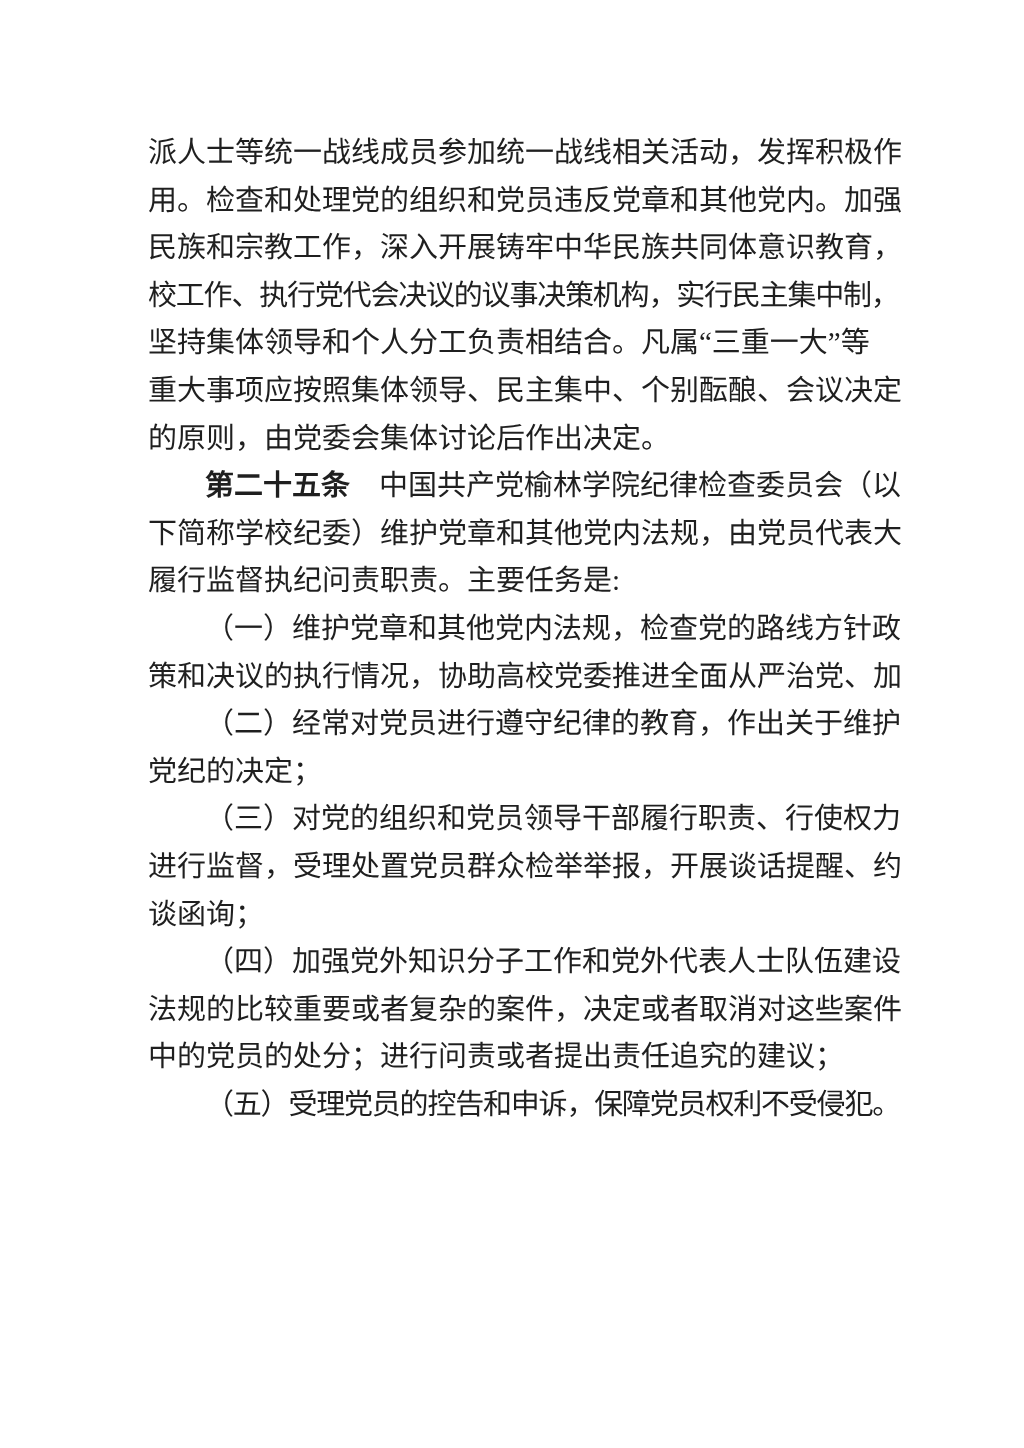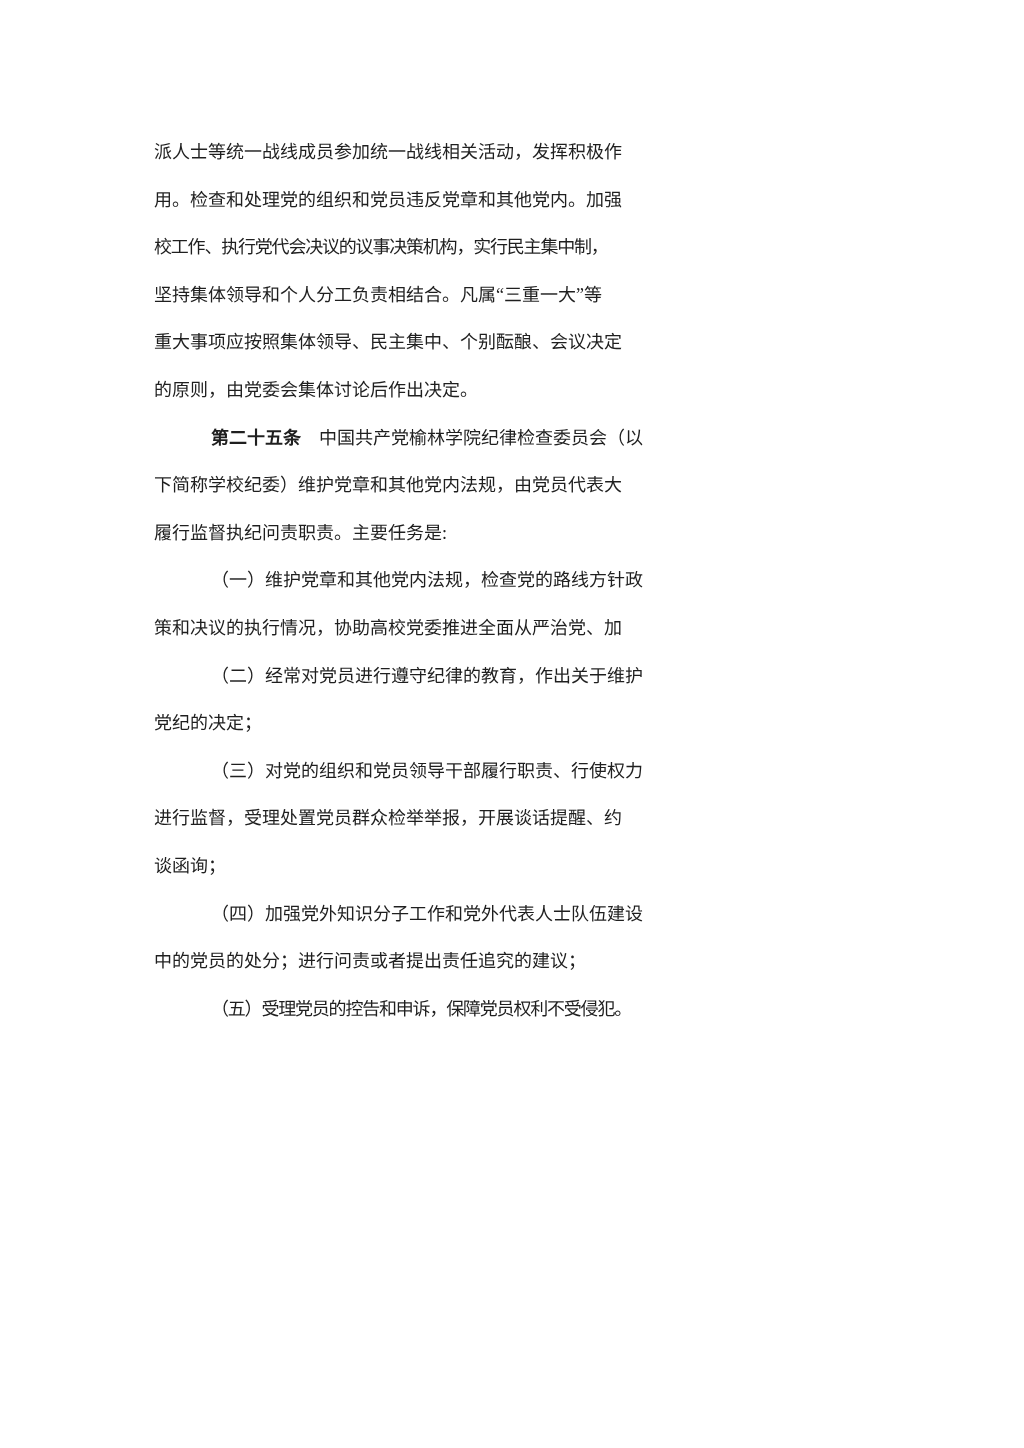--- a/index.html
+++ b/index.html
@@ -10,24 +10,24 @@
   .page {
     position: relative;
     width: 1024px;
     height: 1448px;
     background: #ffffff;
     overflow: hidden;
     font-family: "Liberation Serif", "DejaVu Serif", serif;
   }
   .text-block {
     position: absolute;
-    left: 154px;
+    left: 148px;
     top: 129px;
     width: 740px;
-    font-size: 18px;
+    font-size: 29px;
     line-height: 47.6px;
     color: #1f1f1f;
   }
   .line {
     white-space: nowrap;
     height: 47.6px;
   }
   .line.indent {
     padding-left: 57px; 
   }
@@ -38,31 +38,33 @@
     font-weight: 700;
   }
 </style>
 </head>
 <body>
 
 <div class="page" style="background: rgb(255, 255, 255);">
   <div class="text-block" id="text-block" style="color: rgb(31, 31, 31);">
       <div class="line"><span>派人士等统一战线成员参加统一战线相关活动，发挥积极作</span></div>
       <div class="line"><span>用。检查和处理党的组织和党员违反党章和其他党内。加强</span></div>
+      <div class="line"><span>民族和宗教工作，深入开展铸牢中华民族共同体意识教育，</span></div>
       <div class="line tight"><span>校工作、执行党代会决议的议事决策机构，实行民主集中制，</span></div>
       <div class="line"><span>坚持集体领导和个人分工负责相结合。凡属“三重一大”等</span></div>
       <div class="line"><span>重大事项应按照集体领导、民主集中、个别酝酿、会议决定</span></div>
       <div class="line"><span>的原则，由党委会集体讨论后作出决定。</span></div>
       <div class="line indent"><span class="seg-bold">第二十五条</span><span>　中国共产党榆林学院纪律检查委员会（以</span></div>
       <div class="line"><span>下简称学校纪委）维护党章和其他党内法规，由党员代表大</span></div>
       <div class="line"><span>履行监督执纪问责职责。主要任务是:</span></div>
       <div class="line indent"><span>（一）维护党章和其他党内法规，检查党的路线方针政</span></div>
       <div class="line"><span>策和决议的执行情况，协助高校党委推进全面从严治党、加</span></div>
       <div class="line indent"><span>（二）经常对党员进行遵守纪律的教育，作出关于维护</span></div>
       <div class="line"><span>党纪的决定；</span></div>
       <div class="line indent"><span>（三）对党的组织和党员领导干部履行职责、行使权力</span></div>
       <div class="line"><span>进行监督，受理处置党员群众检举举报，开展谈话提醒、约</span></div>
       <div class="line"><span>谈函询；</span></div>
       <div class="line indent"><span>（四）加强党外知识分子工作和党外代表人士队伍建设</span></div>
+      <div class="line"><span>法规的比较重要或者复杂的案件，决定或者取消对这些案件</span></div>
       <div class="line"><span>中的党员的处分；进行问责或者提出责任追究的建议；</span></div>
       <div class="line indent tight"><span>（五）受理党员的控告和申诉，保障党员权利不受侵犯。</span></div>
     </div>
 </div>
 
 </body></html>

